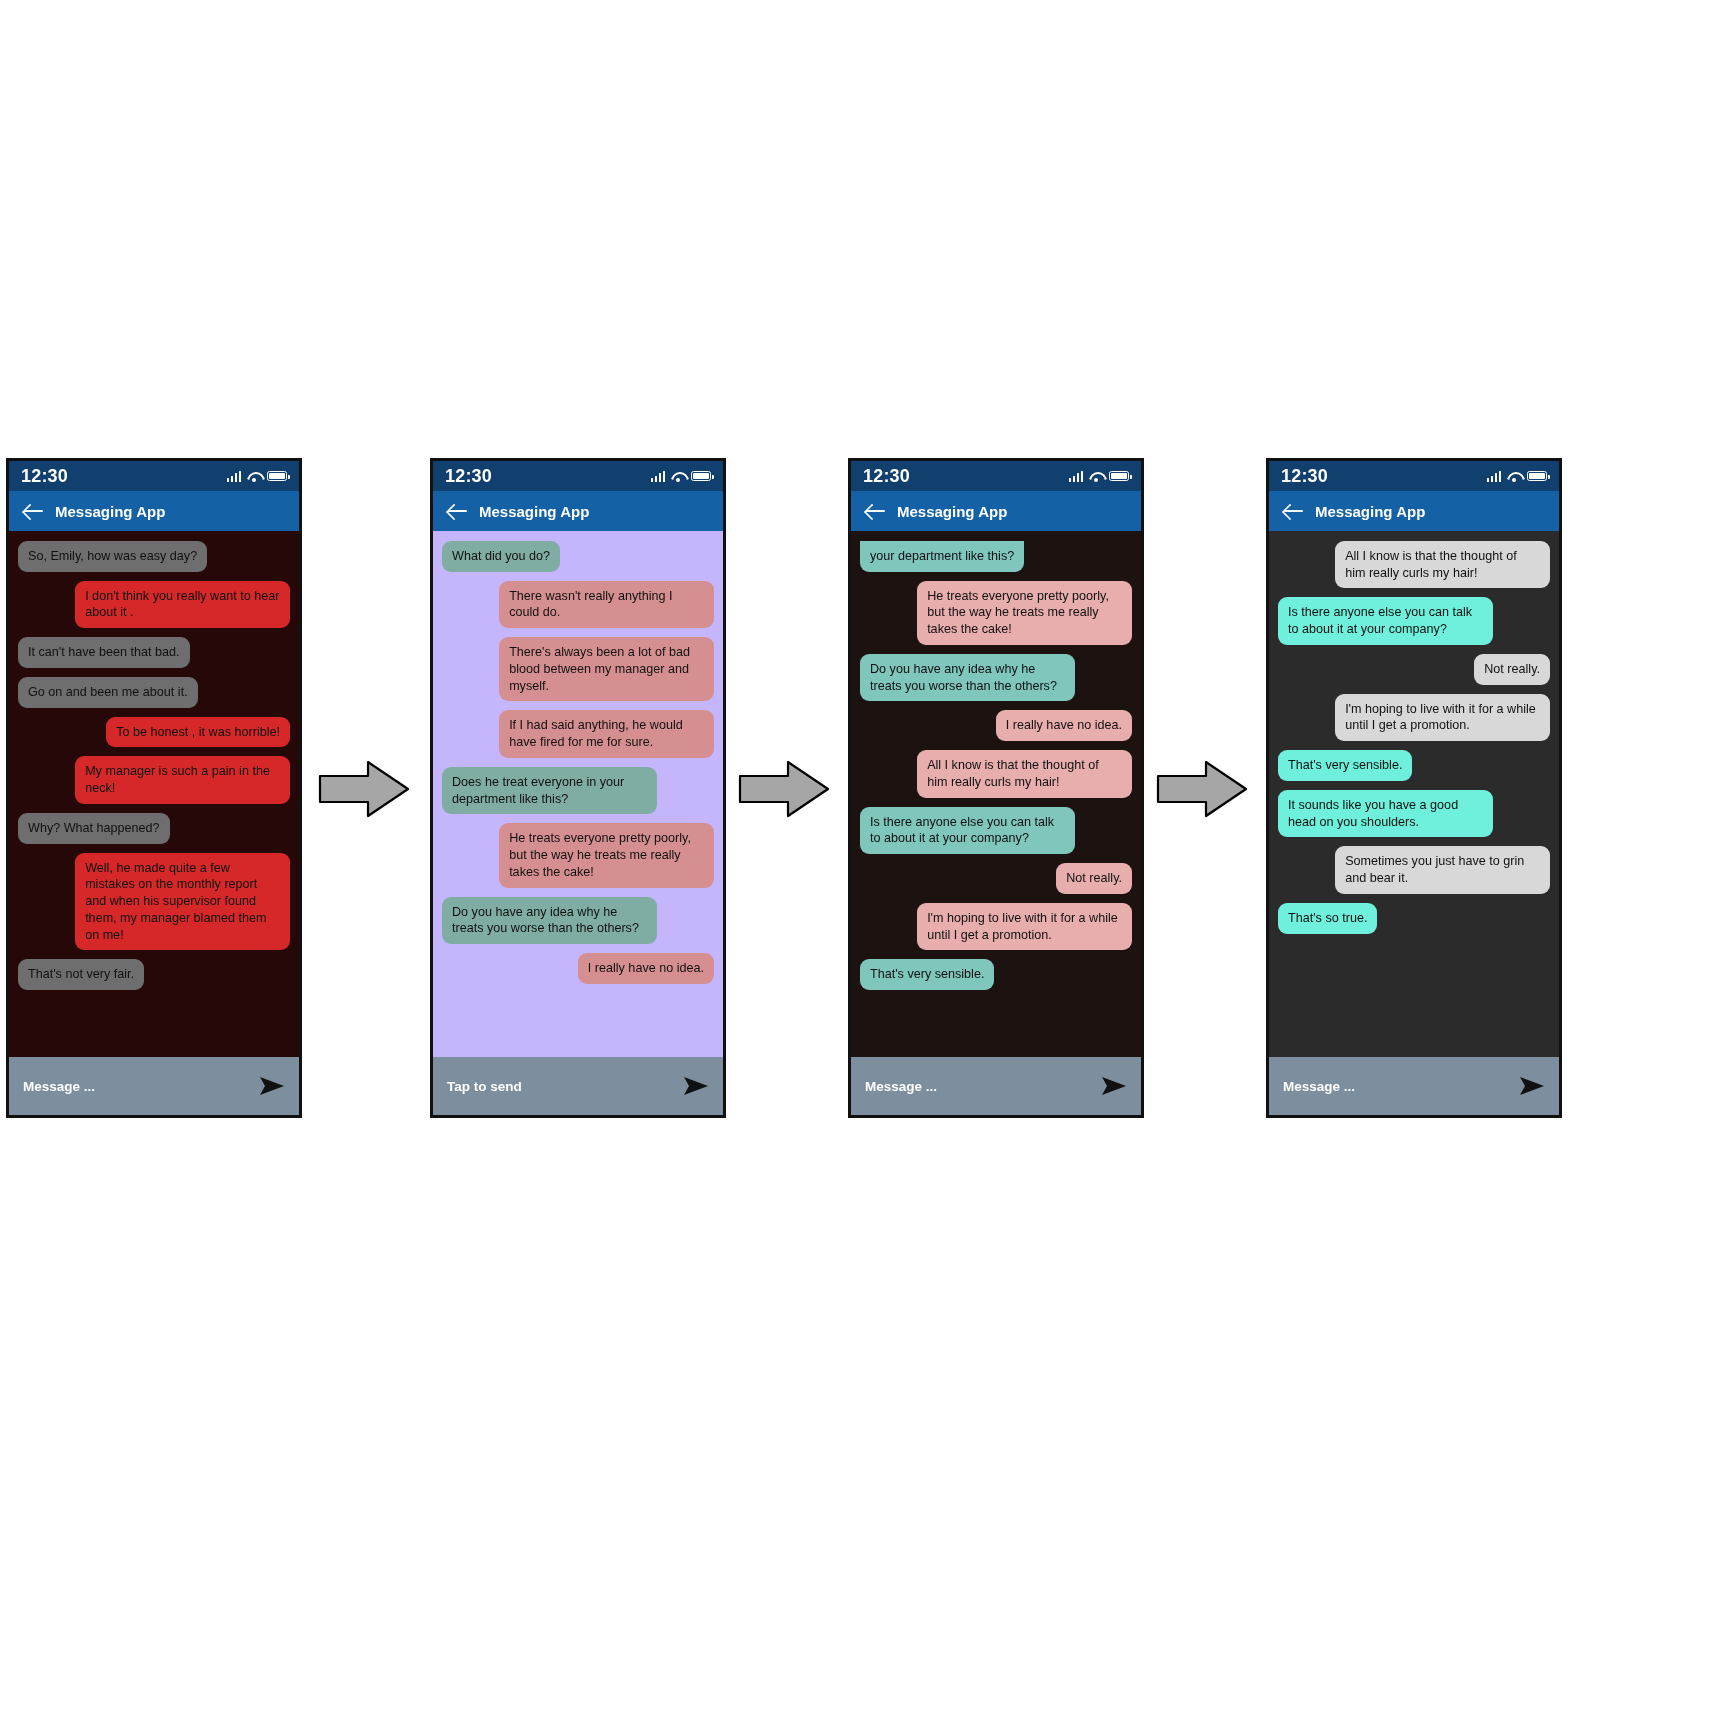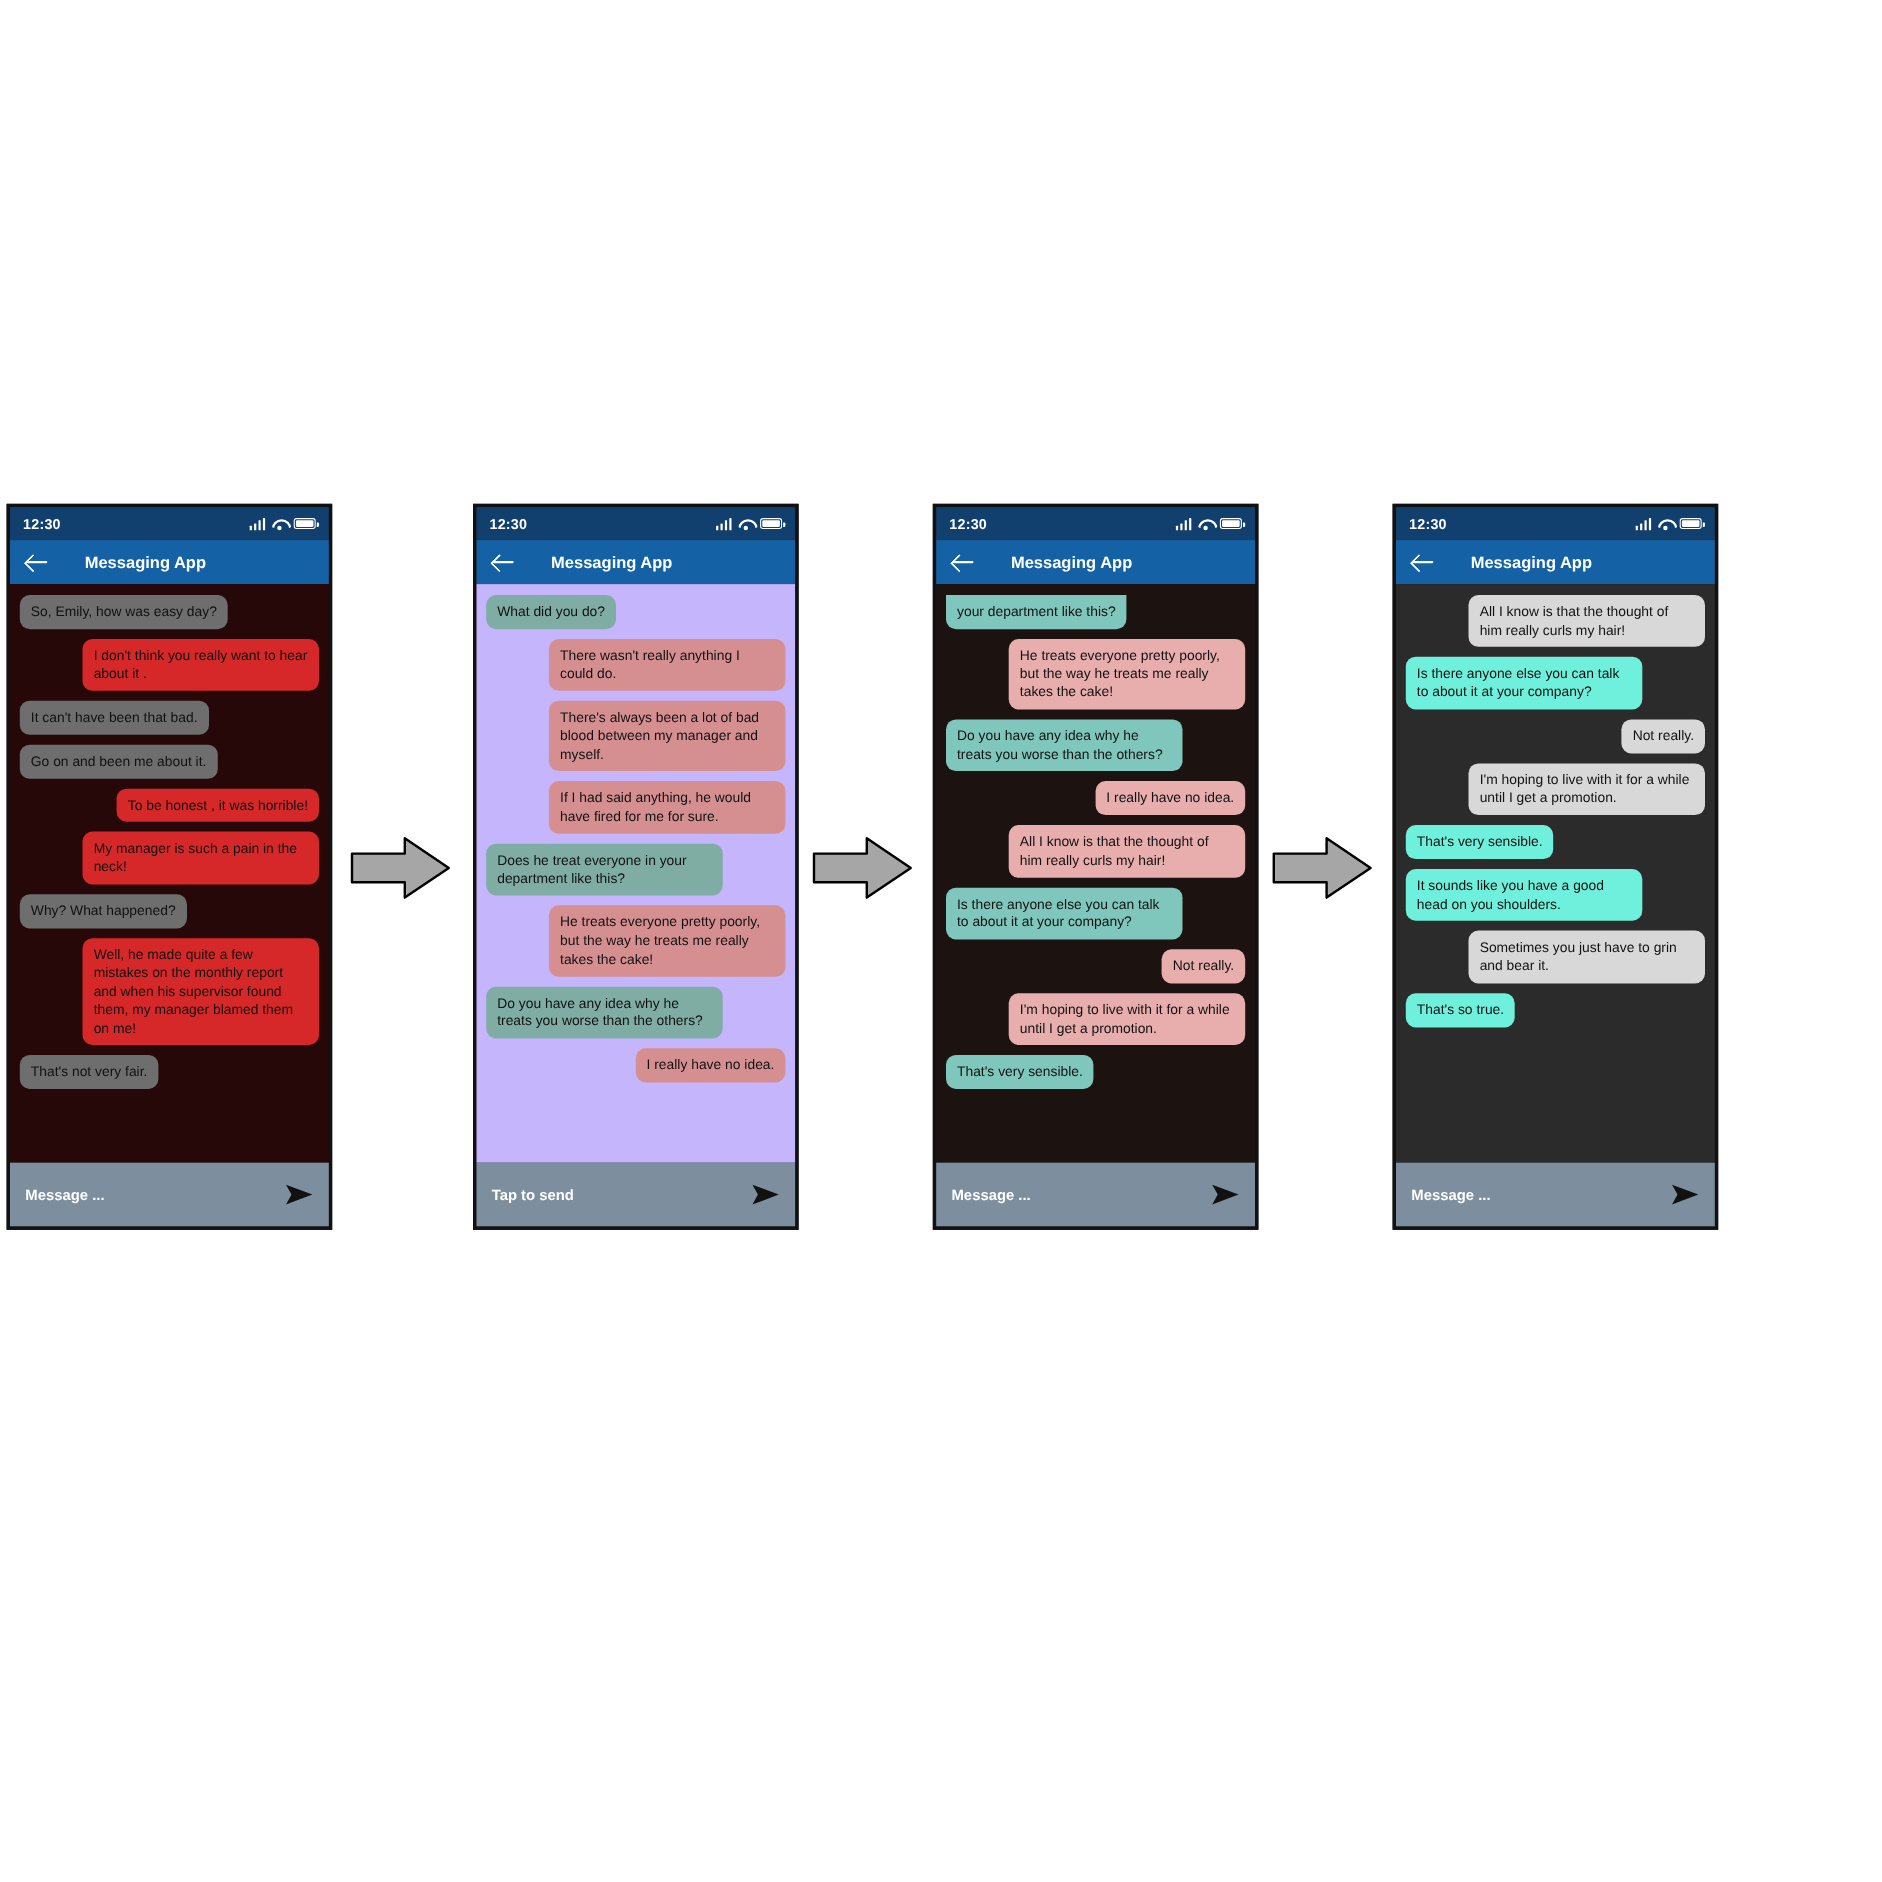--- a/index.html
+++ b/index.html
@@ -26,21 +26,21 @@
   .phone.p4{left:1266px;}
 
   
   .statusbar{
     height:30px;flex:0 0 30px;
     background:#12406e;
     display:flex;align-items:center;justify-content:space-between;
     padding:0 12px;box-sizing:border-box;
     color:#ffffff;
   }
-  .status-time{font-size:13px;font-weight:bold;letter-spacing:0.2px;}
+  .status-time{font-size:18px;font-weight:bold;letter-spacing:0.2px;}
   .status-icons{display:flex;align-items:center;gap:6px;}
   .sig{display:flex;align-items:flex-end;gap:1.5px;height:11px;}
   .sig i{display:block;width:2.5px;background:#ffffff;border-radius:0.5px;}
   .sig i:nth-child(1){height:4px;}
   .sig i:nth-child(2){height:6px;}
   .sig i:nth-child(3){height:8.5px;}
   .sig i:nth-child(4){height:11px;}
   .wifi{position:relative;width:14px;height:11px;}
   .wifi::before{
     content:"";position:absolute;left:0;top:1px;width:14px;height:14px;
@@ -54,21 +54,21 @@
   .batt{position:relative;width:20px;height:10px;border:1.6px solid #ffffff;border-radius:2.5px;box-sizing:border-box;}
   .batt::before{content:"";position:absolute;left:1.2px;top:1.2px;right:1.2px;bottom:1.2px;background:#ffffff;border-radius:1px;}
   .batt::after{content:"";position:absolute;right:-3.6px;top:2.6px;width:2px;height:4px;background:#ffffff;border-radius:0 1px 1px 0;}
 
   
   .appbar{
     height:40px;flex:0 0 40px;
     background:#1462a5;
     display:flex;align-items:center;
     padding:0 14px;box-sizing:border-box;
-    color:#ffffff;gap:32px;
+    color:#ffffff;gap:10px;
   }
   .back-arrow{
     width:22px;height:22px;position:relative;flex:0 0 22px;cursor:pointer;
   }
   .back-arrow::before{
     content:"";position:absolute;left:1px;top:10px;width:19px;height:2.4px;background:#ffffff;border-radius:2px;
   }
   .back-arrow::after{
     content:"";position:absolute;left:1px;top:5.5px;width:10px;height:10px;
     border-left:2.4px solid #ffffff;border-bottom:2.4px solid #ffffff;

